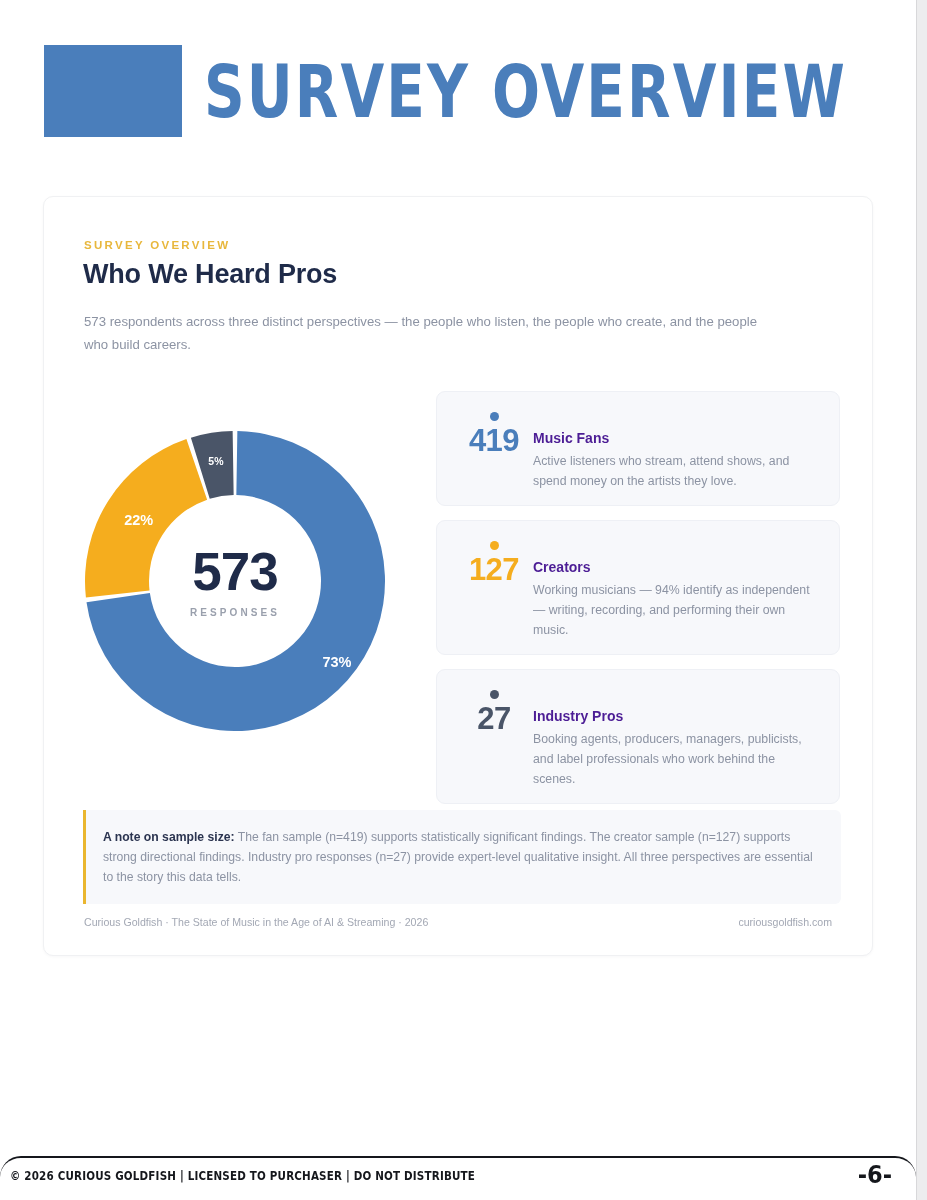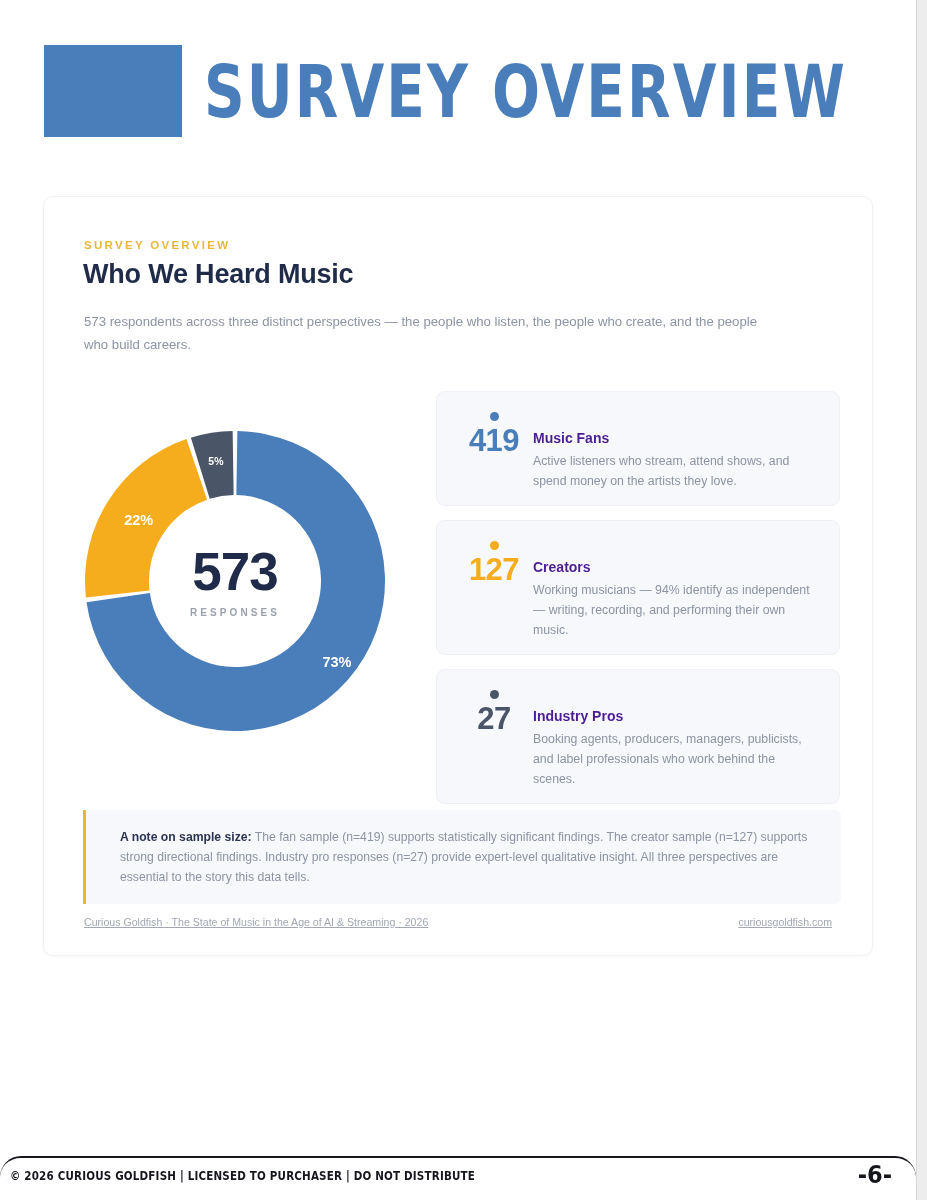--- a/index.html
+++ b/index.html
@@ -184,39 +184,38 @@
   }
 
   
   .note-block {
     position: absolute;
     left: 39px; top: 613px;
     width: 758px;
     background: #f7f8fb;
     border-left: 3px solid #eab62f;
     border-radius: 0 6px 6px 0;
-    padding: 17px 22px 17px 34px;
+    padding: 17px 22px 17px 17px;
   }
   .note-text {
     font-size: 12.2px;
     line-height: 20px;
     color: #8c93a3;
   }
   .note-text b { color: #2b3450; font-weight: 700; }
 
   
   .card-footer {
     position: absolute;
     left: 40px; right: 40px; top: 719px;
     display: flex;
     justify-content: space-between;
     align-items: baseline;
     font-size: 10.6px;
     color: #a3a8b4;
-    text-decoration: underline;
   }
 
   
   .page-footer {
     position: absolute;
     left: 0; bottom: 0;
     width: 916px; height: 44px;
     border-top: 2px solid #15171c;
     background: #ffffff;
     border-radius: 21px;
@@ -248,21 +247,21 @@
 <div class="page-surface">
 
   <div class="slide-header">
     <div class="header-mark"></div>
     <div class="header-title">SURVEY OVERVIEW</div>
   </div>
 
   <div class="content-card">
 
     <div class="eyebrow">SURVEY OVERVIEW</div>
-    <div class="card-title">Who We Heard Music</div>
+    <div class="card-title">Who We Heard Pros</div>
     <div class="card-lede">573 respondents across three distinct perspectives — the people who listen, the people who create, and the people who build careers.</div>
 
     <div class="donut-wrap">
       <svg class="donut-svg" viewBox="0 0 300 300">
         <g id="donut-slices">
             <path d="M 152.3560975967731 0.018505127750898964 A 150 150 0 1 1 1.496451342516366 171.1351847906373 L 64.85796543637605 162.11750594663204 A 86 86 0 1 0 151.35082928881658 64.01060960657719 Z" fill="#4a7ebb"></path>
             <path d="M 0.9058566817230371 166.4601466636568 A 150 150 0 0 1 101.41238727027758 8.0871961758682 L 122.14310203495914 68.6366591408311 A 86 86 0 0 0 64.51935783085455 159.43715075382988 Z" fill="#f5ad1e"></path>
             <path d="M 105.89395121515437 6.631047780250498 A 150 150 0 0 1 147.6439024032269 0.018505127750898964 L 148.64917071118342 64.01060960657719 A 86 86 0 0 0 124.71253203002183 67.80180072734362 Z" fill="#4a5568"></path>
           </g>
       </svg>

